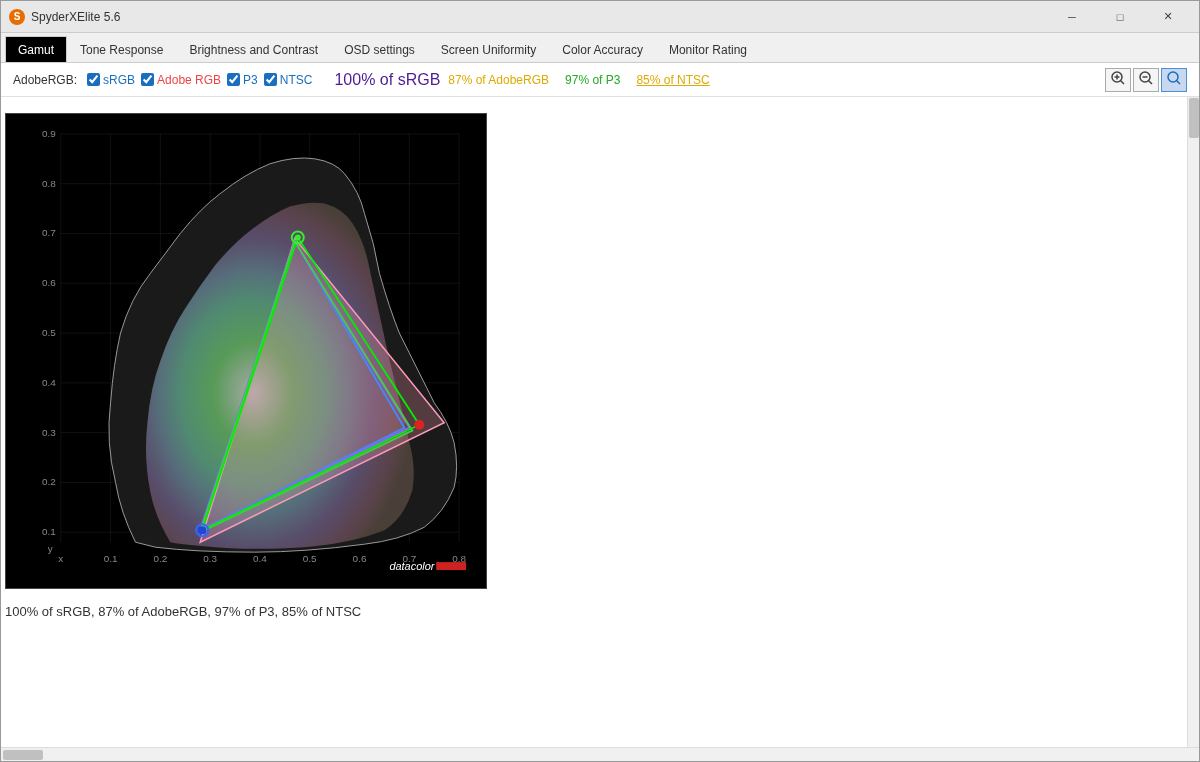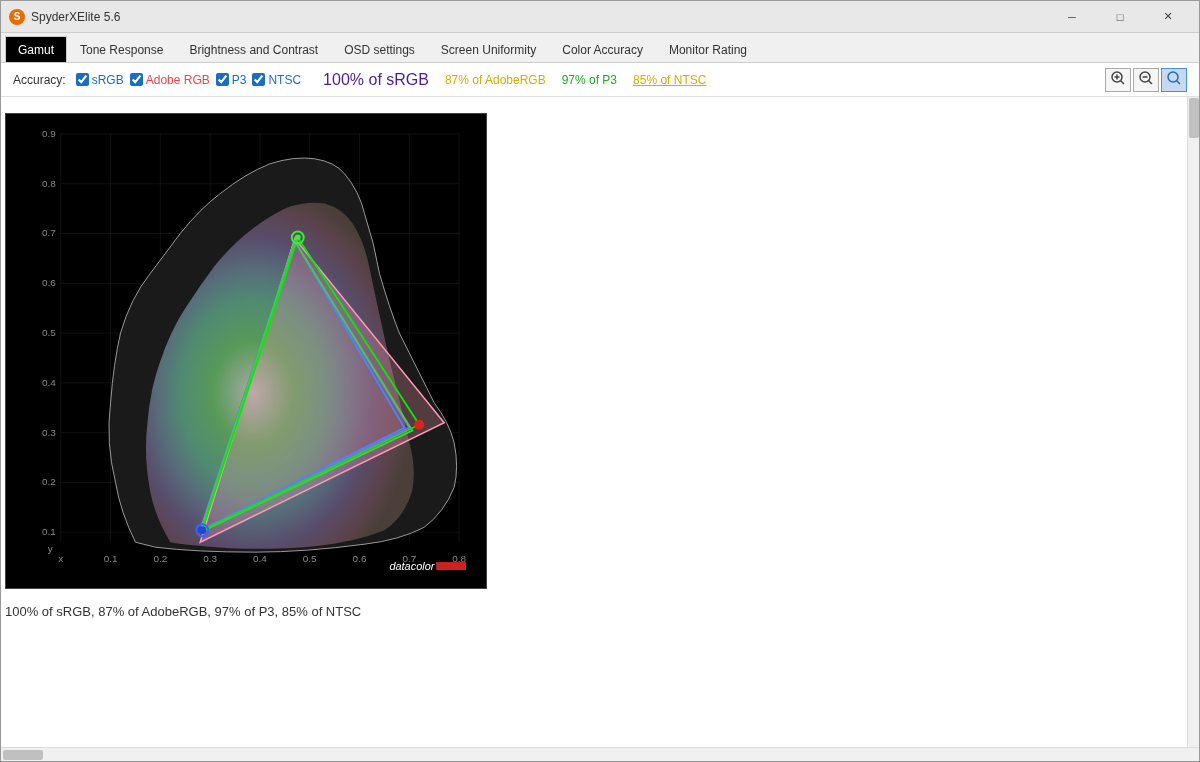--- a/index.html
+++ b/index.html
@@ -242,21 +242,21 @@
     </div>
     <div class="tab">
       <span>Color Accuracy</span>
     </div>
     <div class="tab">
       <span>Monitor Rating</span>
     </div>
   </div>
 
   <div class="toolbar">
-    <span class="toolbar-label">Accuracy:</span>
+    <span class="toolbar-label">AdobeRGB:</span>
 
     <label class="checkbox-item">
       <input type="checkbox" checked="" style="">
       <span class="checkbox-label srgb-label">sRGB</span>
     </label>
 
     <label class="checkbox-item">
       <input type="checkbox" checked="" style="">
       <span class="checkbox-label adobe-label">Adobe RGB</span>
     </label>
@@ -265,21 +265,21 @@
       <input type="checkbox" checked="" style="">
       <span class="checkbox-label p3-label">P3</span>
     </label>
 
     <label class="checkbox-item">
       <input type="checkbox" checked="" style="">
       <span class="checkbox-label ntsc-label">NTSC</span>
     </label>
 
     <span style="margin-left:16px;" class="stat-srgb">100% of sRGB</span>
-    <span style="margin-left:10px;" class="stat-adobe">87% of AdobeRGB</span>
+    <span style="margin-left:2px;" class="stat-adobe">87% of AdobeRGB</span>
     <span style="margin-left:10px;" class="stat-p3">97% of P3</span>
     <span style="margin-left:10px;text-decoration:underline;" class="stat-ntsc">85% of NTSC</span>
 
     <div class="toolbar-spacer"></div>
     <div class="zoom-controls">
       <button class="zoom-btn" title="Zoom In">
         <span>
           <svg width="16" height="16" viewBox="0 0 16 16">
               <circle cx="7" cy="7" r="5" stroke="#444" stroke-width="1.5" fill="none"></circle>
               <line x1="10.5" y1="10.5" x2="14" y2="14" stroke="#444" stroke-width="1.5"></line>

